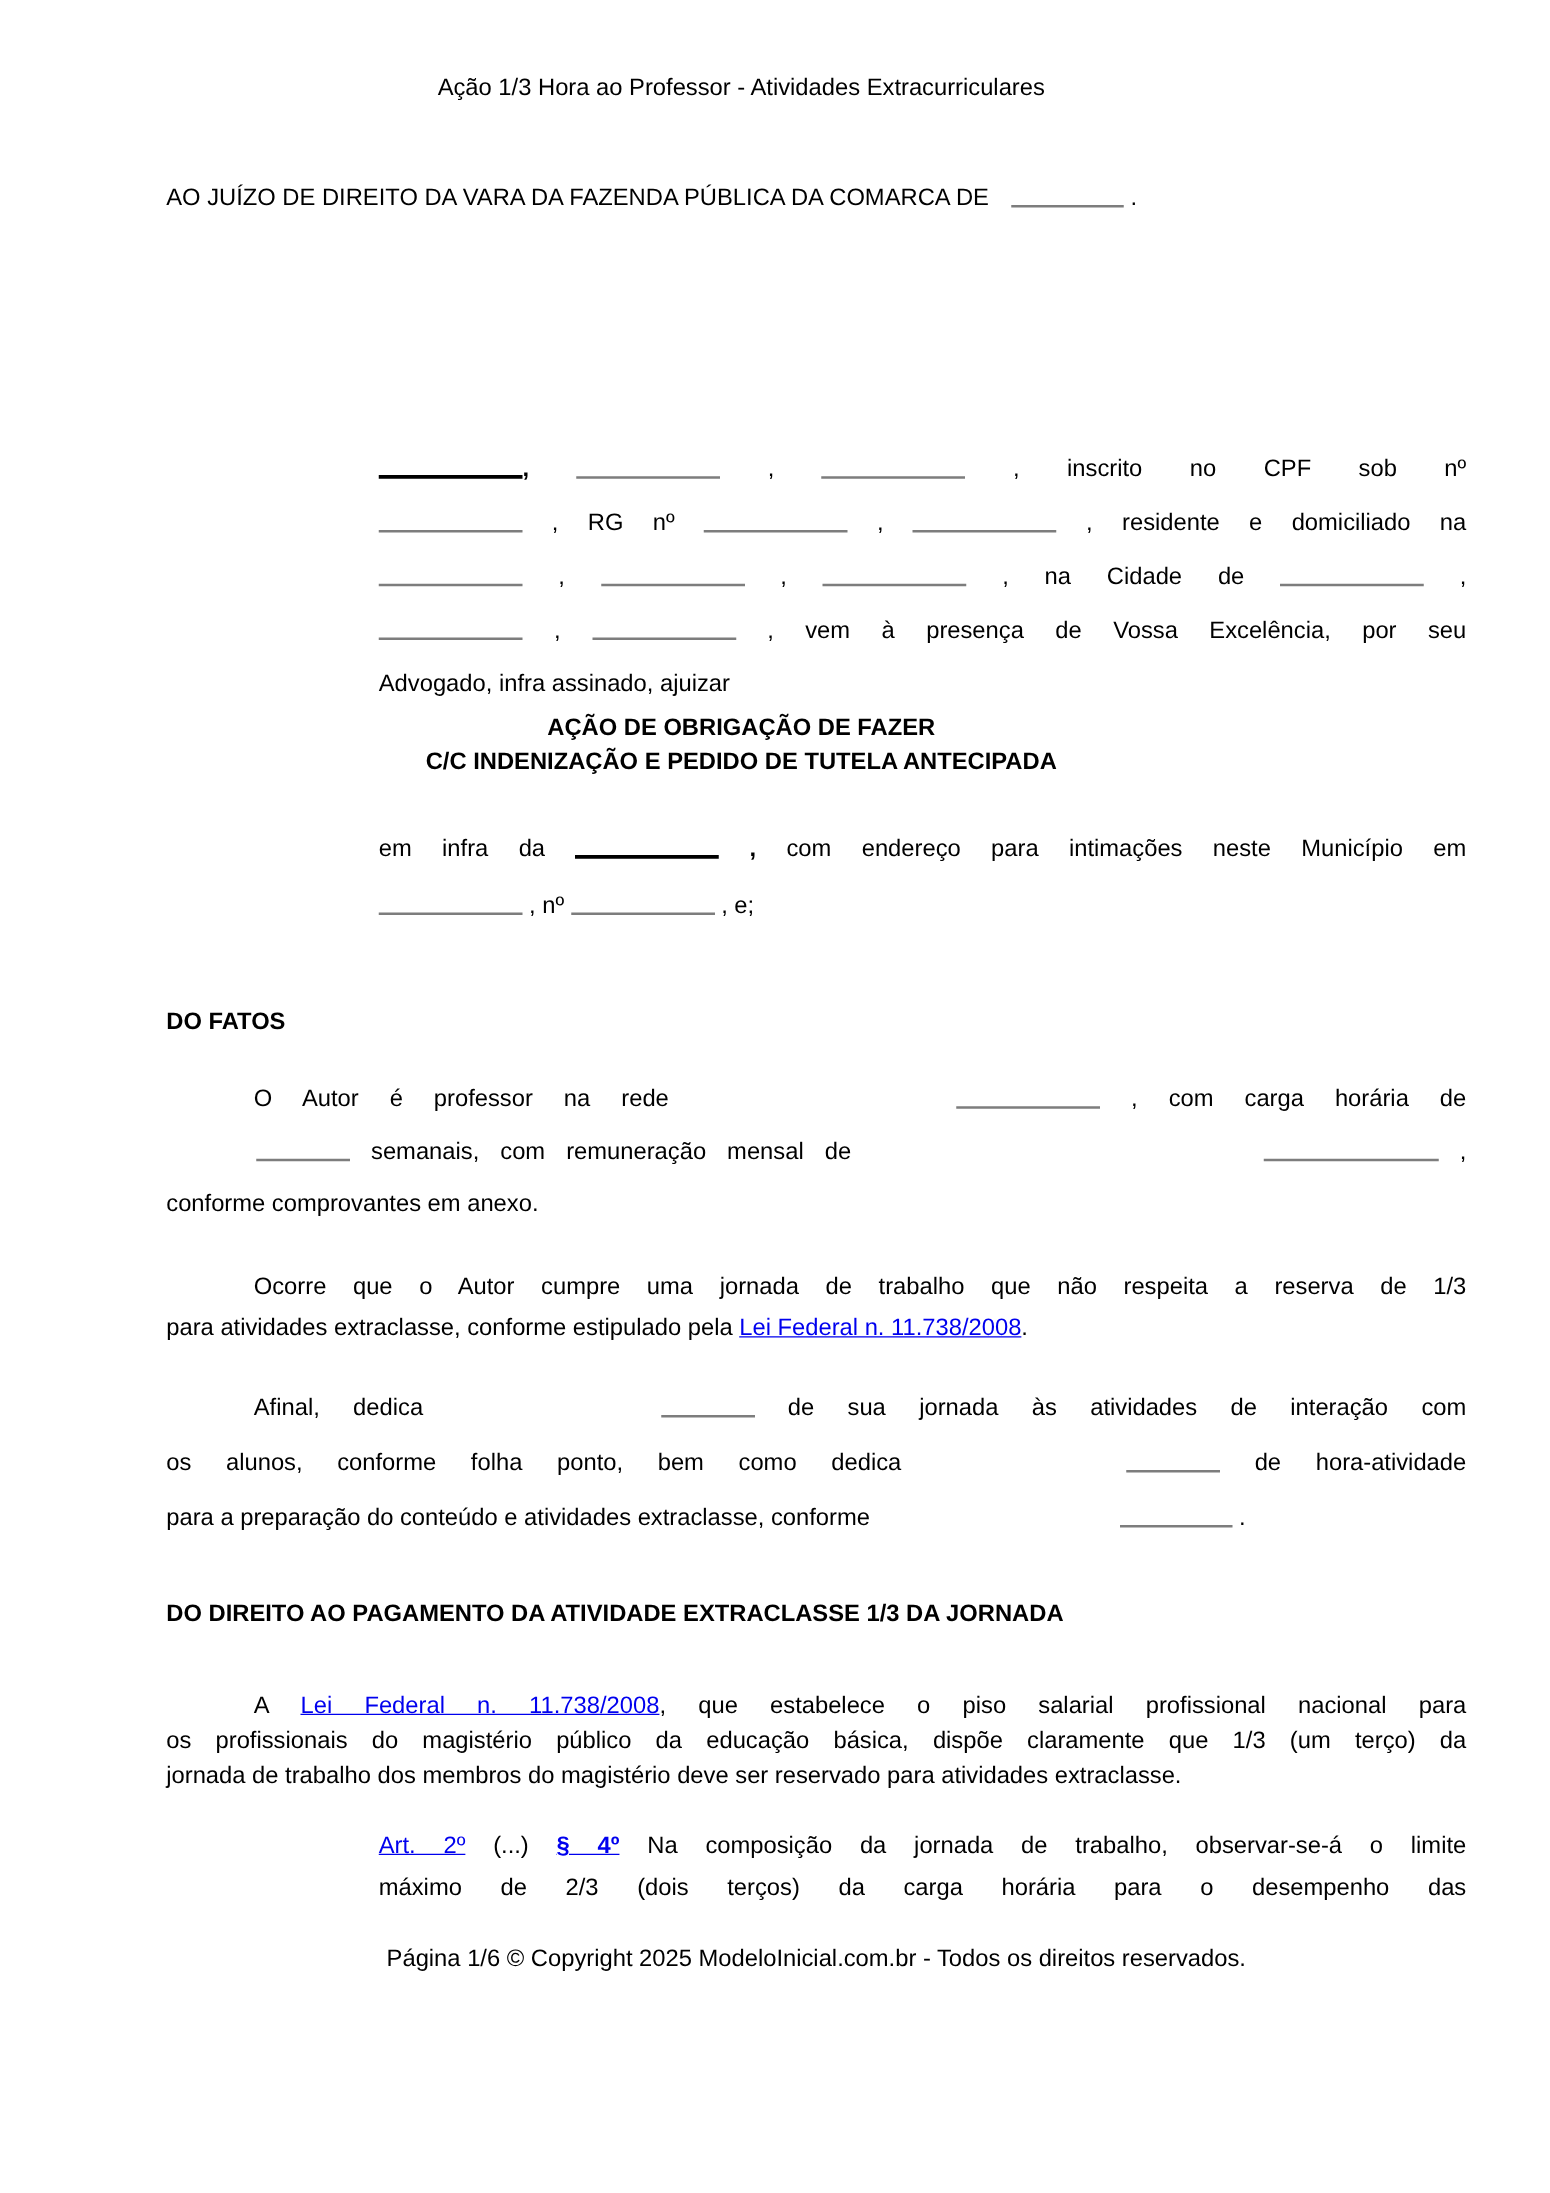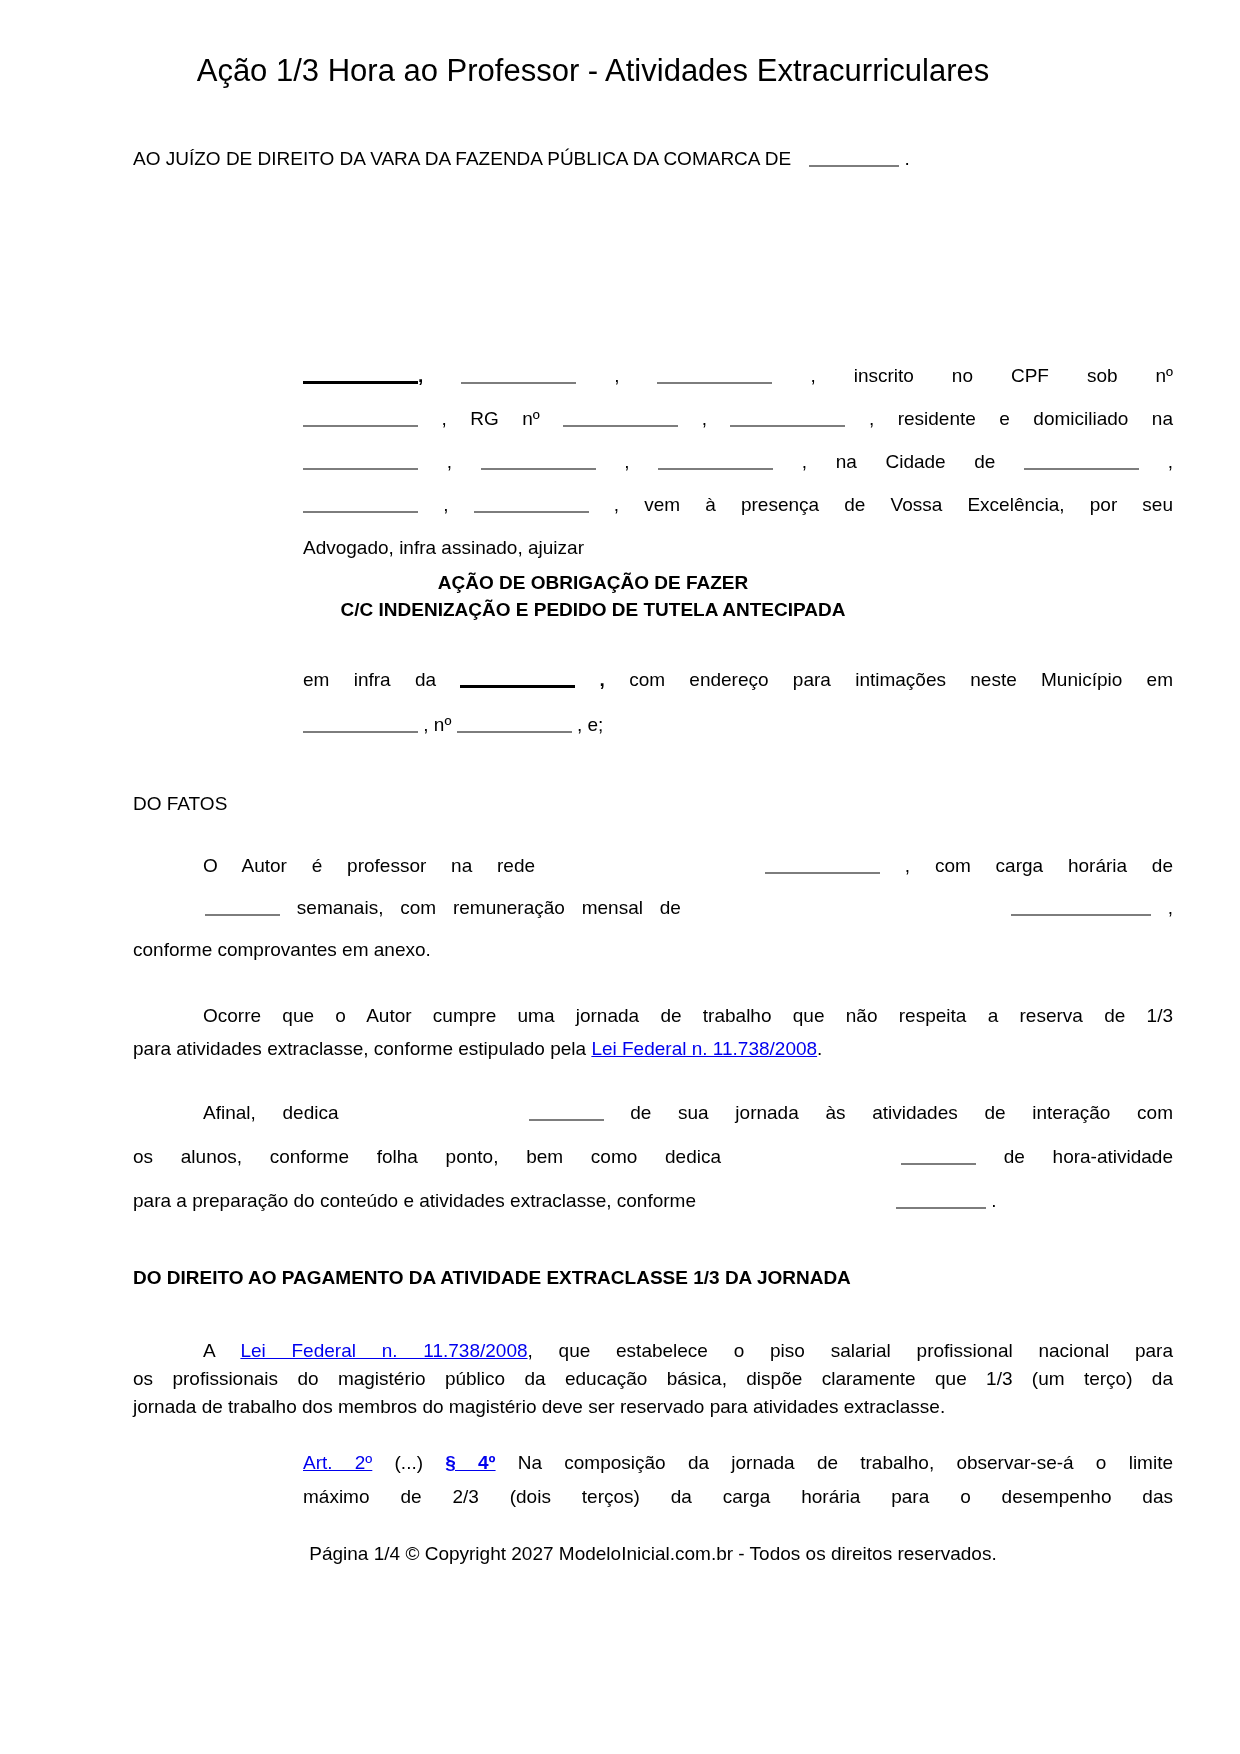--- a/index.html
+++ b/index.html
@@ -8,27 +8,27 @@
     position: relative;
     width: 1240px;
     height: 1754px;
     background: #ffffff;
     color: #000000;
     font-family: "Liberation Sans", "DejaVu Sans", sans-serif;
     font-size: 19px;
     padding: 56px 67px 0 133px;
     overflow: hidden;
   }
-  .b-title   { width: 920px; text-align: center; font-size: 31px; line-height: 30px; }
+  .b-title   { width: 920px; text-align: center; font-size: 19px; line-height: 30px; }
   .b-address { margin-top: 60px;  line-height: 26px; }
   .b-qual    { margin-top: 182px; margin-left: 170px; line-height: 43px; }
   .b-heading {  margin-left: 170px; width: 580px; text-align: center;
                font-weight: 700; line-height: 27px; }
   .b-emface  { margin-top: 34px;  margin-left: 170px; line-height: 45px; }
-  .b-fatos   { margin-top: 44px; line-height: 26px; font-weight: 400; }
+  .b-fatos   { margin-top: 58px; line-height: 26px; font-weight: 700; }
   .b-autor   { margin-top: 28px;  line-height: 42px; }
   .b-ocorre  { margin-top: 28px;  line-height: 33px; }
   .b-afinal  { margin-top: 26px;  line-height: 44px; }
   .b-direito { margin-top: 42px;  line-height: 26px; font-weight: 700; }
   .b-lei     { margin-top: 46px;  line-height: 28px; }
   .b-quote   { margin-top: 25px;  margin-left: 170px; line-height: 34px; }
   .b-footer  { margin-top: 27px;  line-height: 26px; text-align: center; }
 
   .ln   { text-align: left; }
   .ln.j { text-align: justify; text-align-last: justify; }
@@ -95,15 +95,15 @@
       <div class="ln j"><span class="sp" style="width: 70px;"></span><span>A </span><a class="doclink">Lei Federal n. 11.738/2008</a><span>, que estabelece o piso salarial profissional nacional para</span></div>
       <div class="ln j"><span>os profissionais do magistério público da educação básica, dispõe claramente que 1/3 (um terço) da</span></div>
       <div class="ln"><span>jornada de trabalho dos membros do magistério deve ser reservado para atividades extraclasse.</span></div>
     </div>
 
   <div class="b-quote">
       <div class="ln j"><a class="doclink">Art. 2º</a><span> (...) </span><a class="doclink bld">§ 4º</a><span> Na composição da jornada de trabalho, observar-se-á o limite</span></div>
       <div class="ln j"><span>máximo de 2/3 (dois terços) da carga horária para o desempenho das</span></div>
     </div>
 
-  <div class="b-footer">Página 1/4 © Copyright 2027 ModeloInicial.com.br - Todos os direitos reservados.</div>
+  <div class="b-footer">Página 1/6 © Copyright 2025 ModeloInicial.com.br - Todos os direitos reservados.</div>
 
 </div>
 
 </body></html>

